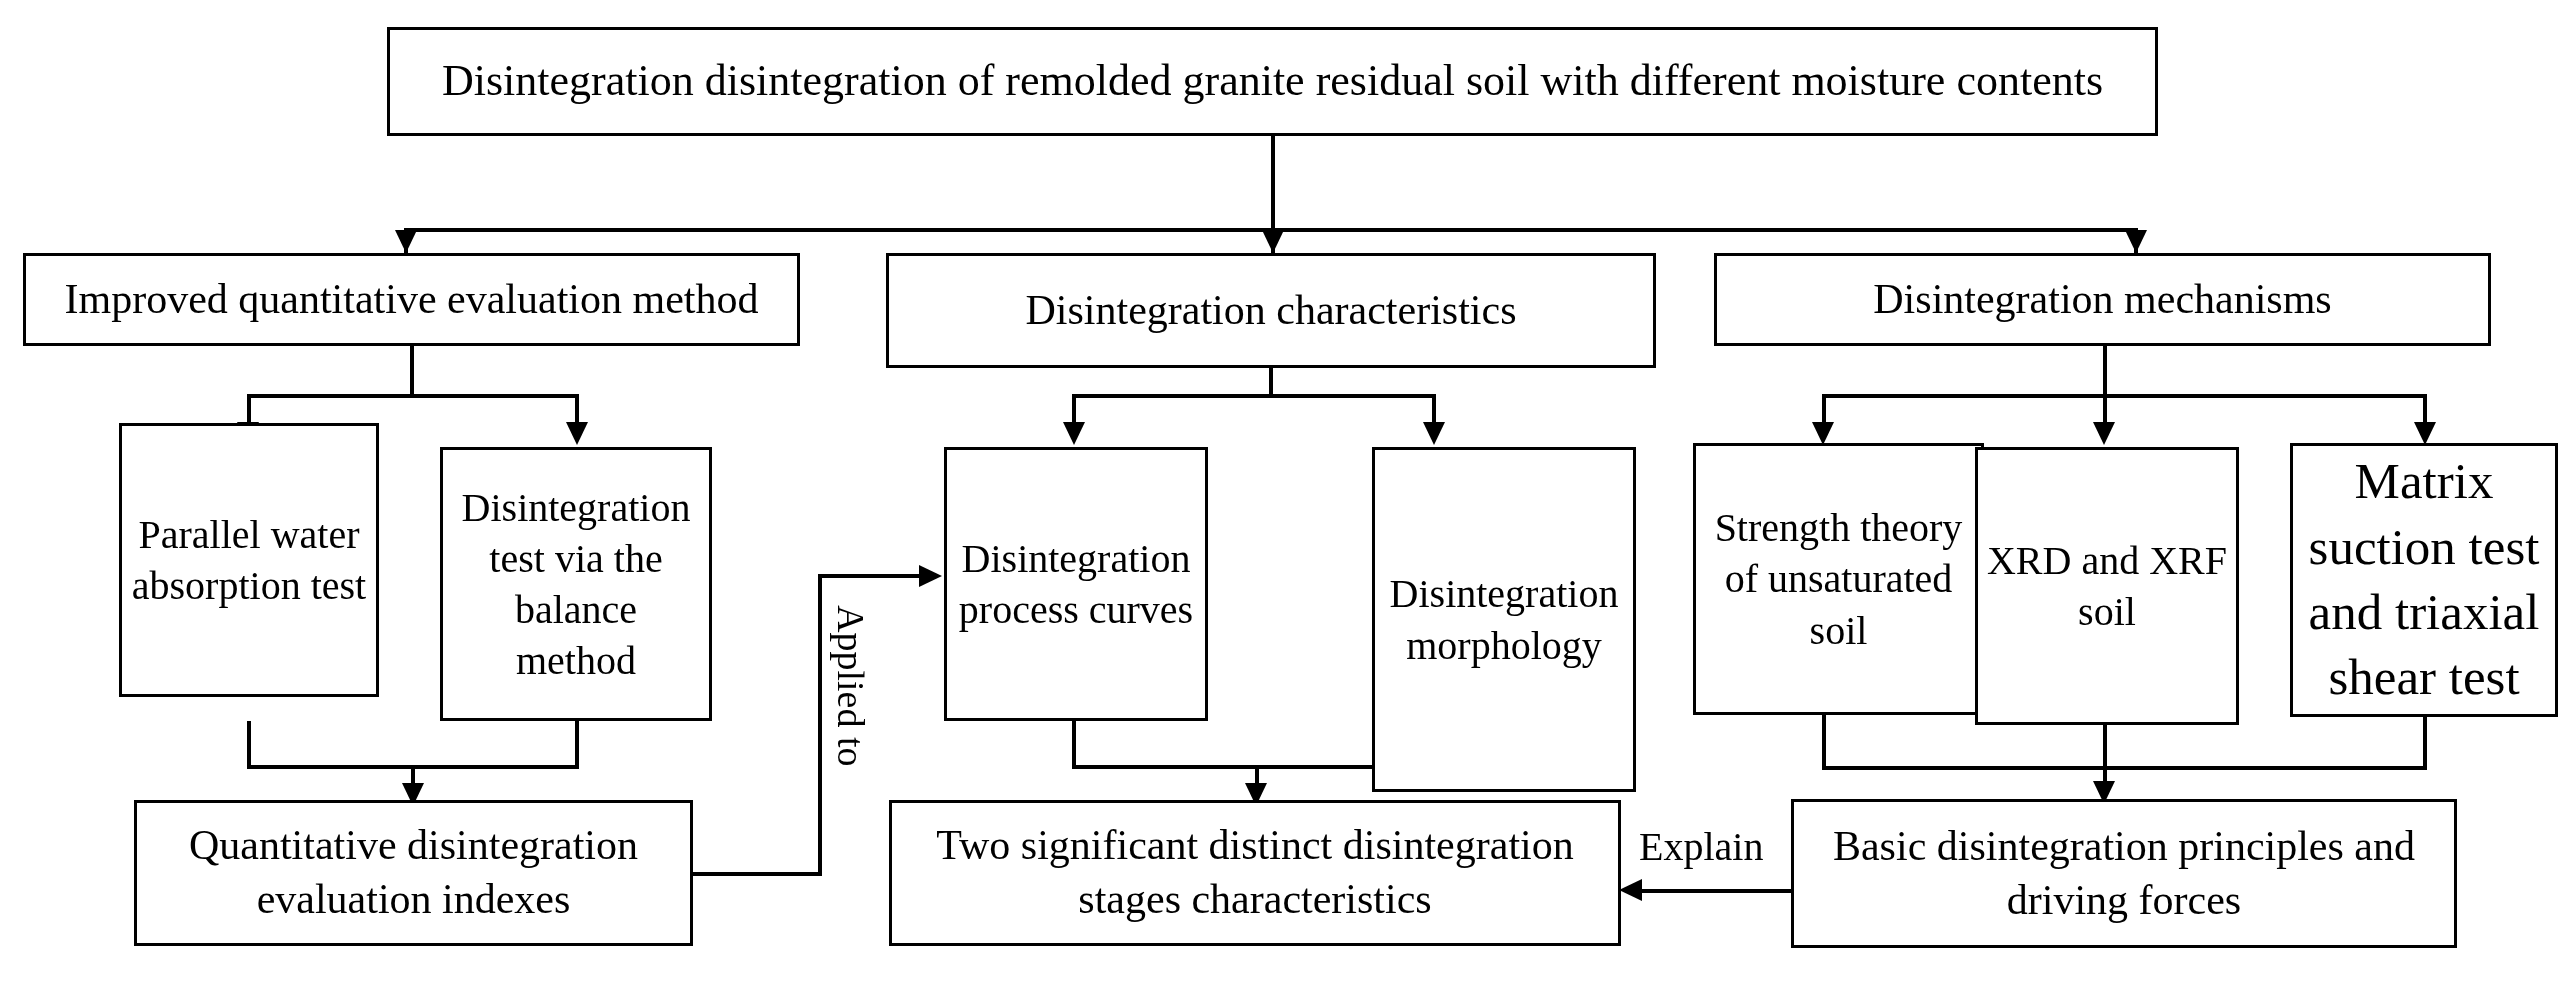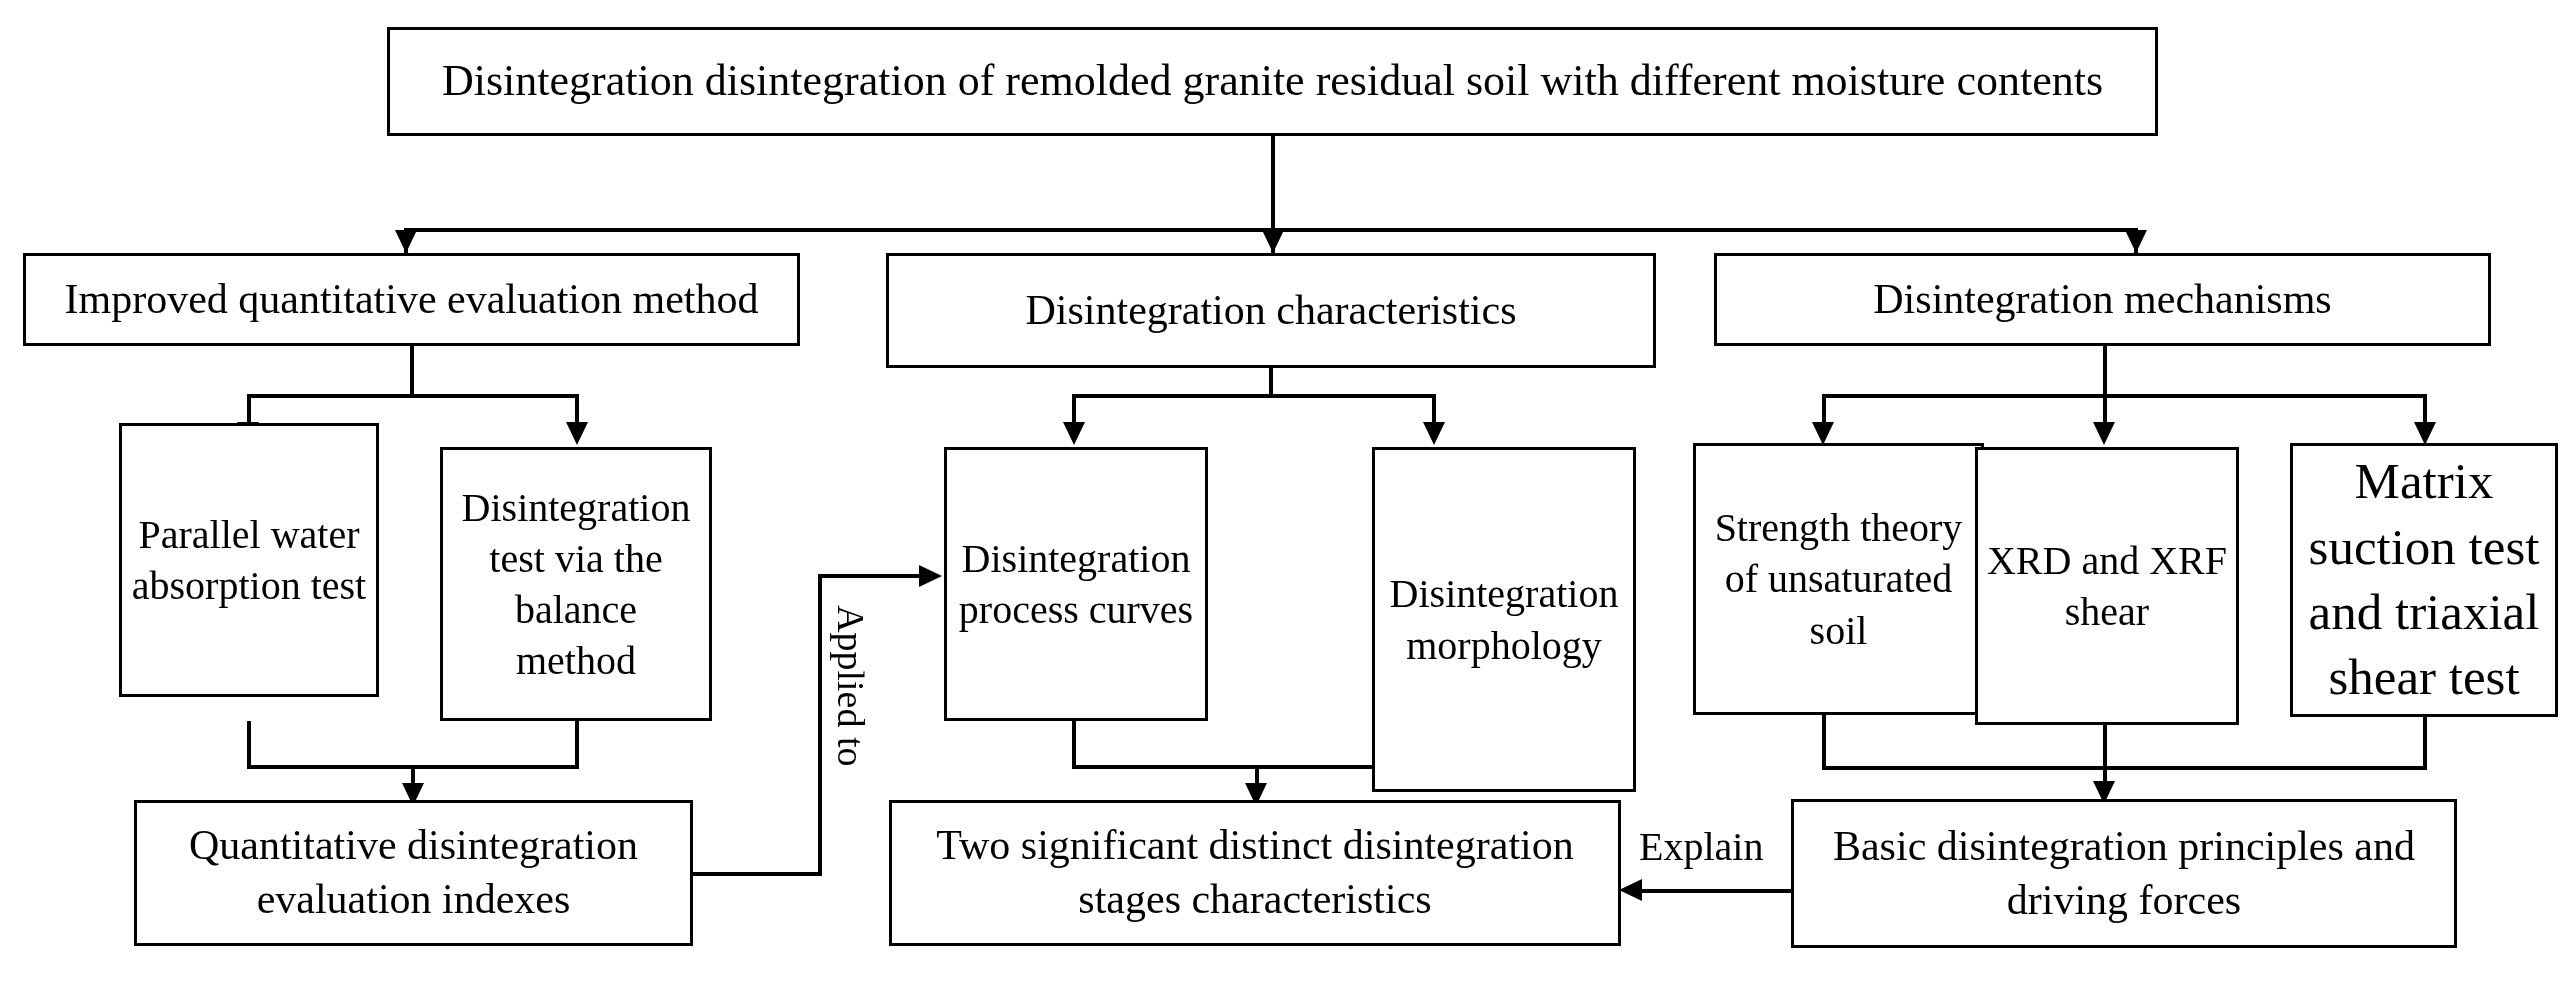--- a/index.html
+++ b/index.html
@@ -175,21 +175,21 @@
   <div class="node" id="lvl3-c">
     <span class="txt">Disintegration process curves</span>
   </div>
   <div class="node" id="lvl3-d">
     <span class="txt">Disintegration morphology</span>
   </div>
   <div class="node" id="lvl3-e">
     <span class="txt">Strength theory of unsaturated soil</span>
   </div>
   <div class="node" id="lvl3-f">
-    <span class="txt">XRD and XRF shear</span>
+    <span class="txt">XRD and XRF soil</span>
   </div>
   <div class="node" id="lvl3-g">
     <span class="txt">Matrix suction test and triaxial shear test</span>
   </div>
 
   <div class="vline" style="left:247px; top:721px; height:48px;"></div>
   <div class="vline" style="left:575px; top:721px; height:48px;"></div>
   <div class="hline" style="left:247px; top:765px; width:332px;"></div>
   <div class="vline" style="left:411px; top:765px; height:24.5px;"></div>
   <div class="arrowhead-down" style="left:402px; top:783px;"></div>

